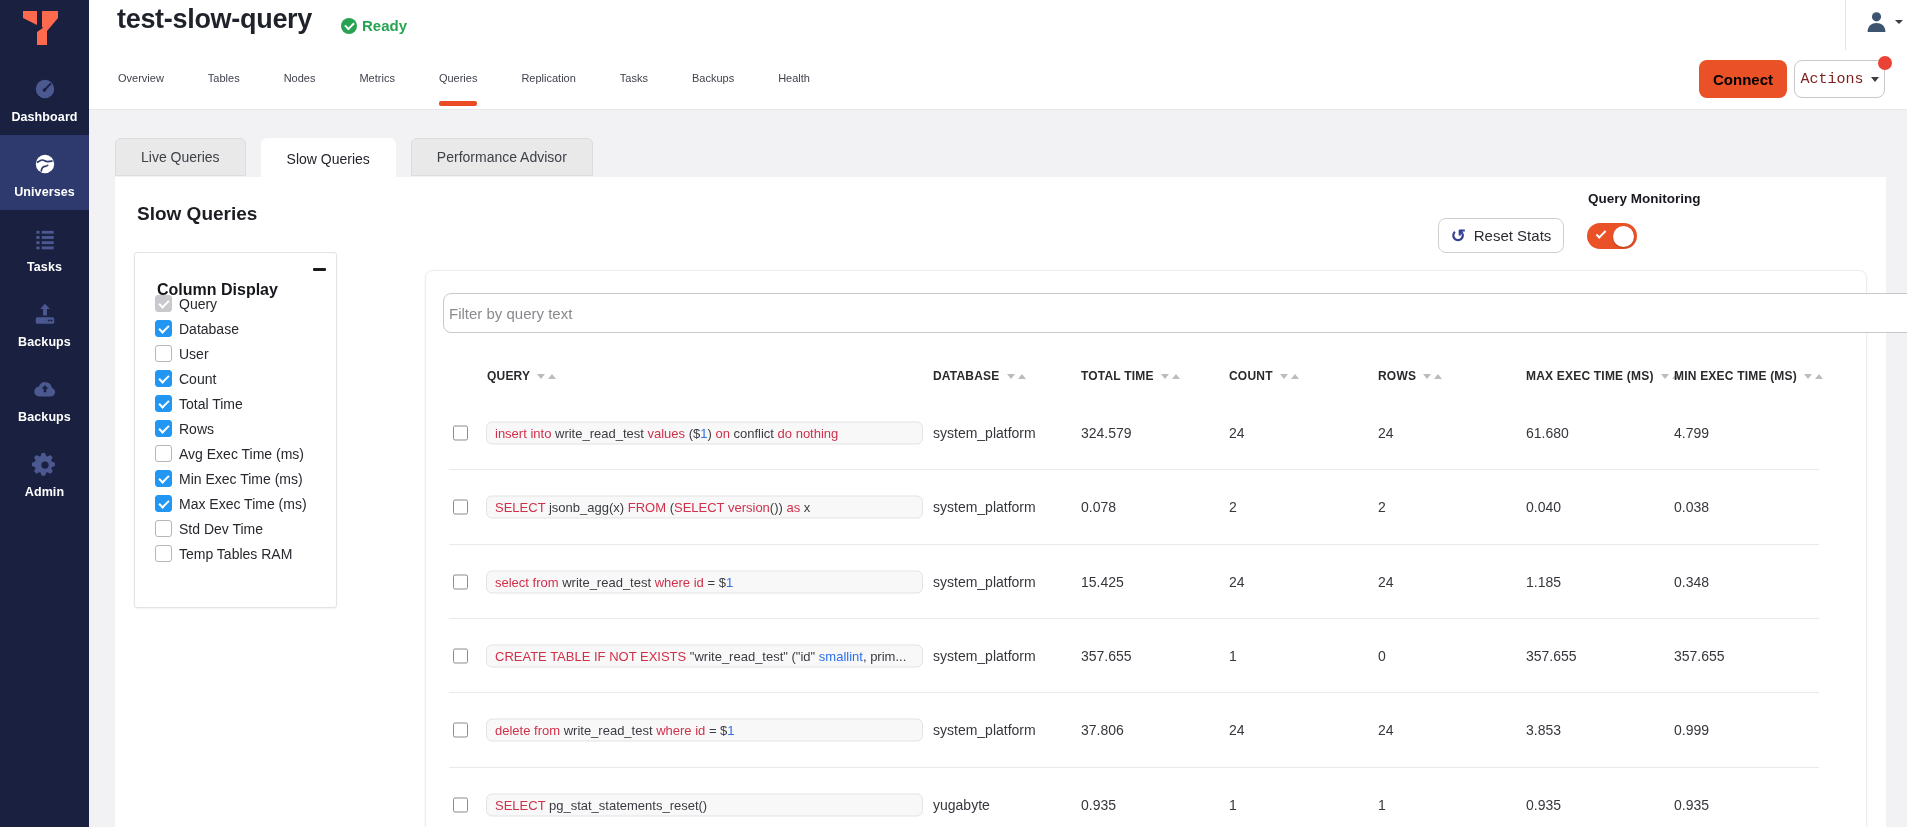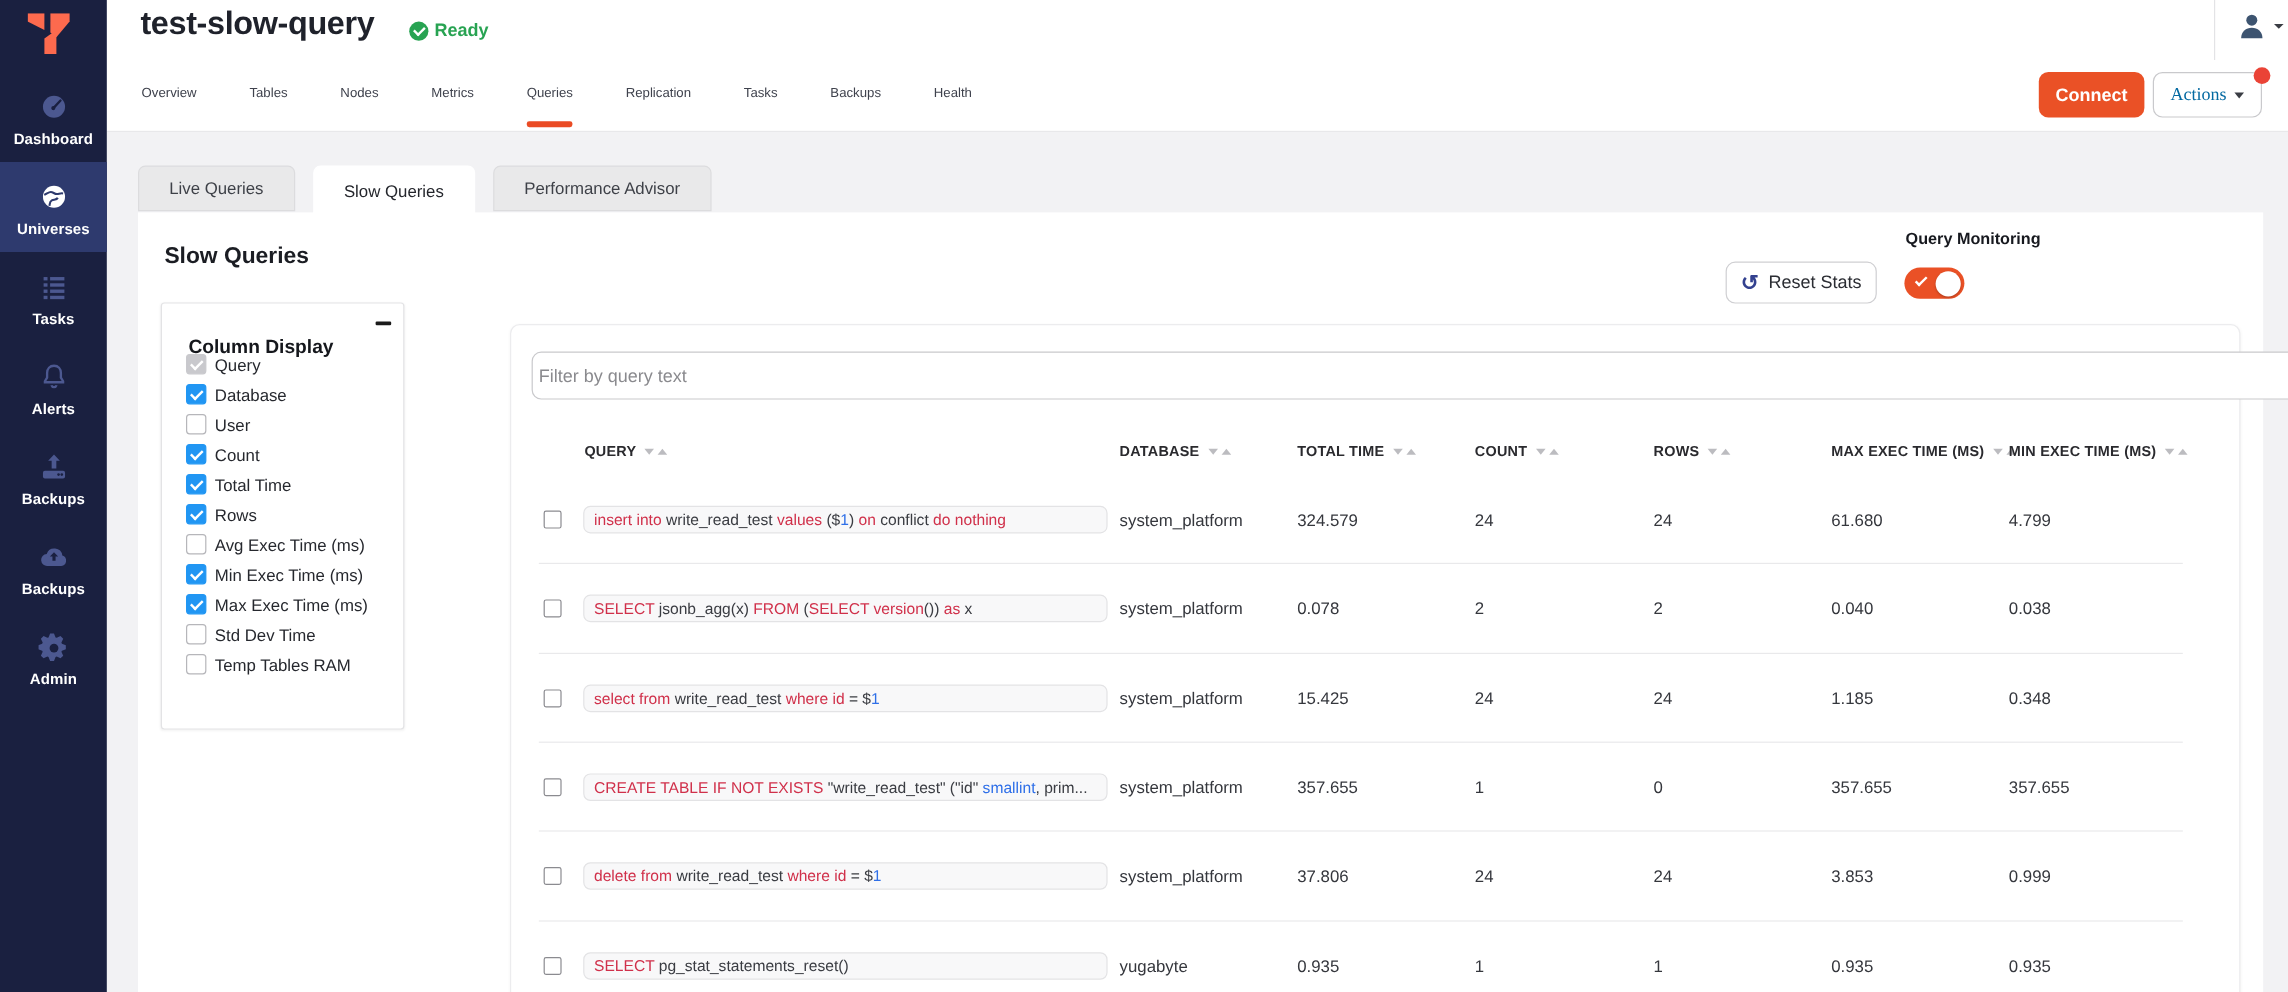--- a/index.html
+++ b/index.html
@@ -26,23 +26,23 @@
   .ready-ic::after { content:''; position:absolute; left:4px; top:4px; width:7px; height:4px; border-left:2px solid #fff; border-bottom:2px solid #fff; transform:rotate(-45deg); }
   .ready-tx { font-size:15px; font-weight:bold; color:#28a352; }
   .tabs { position:absolute; left:29px; top:72px; display:flex; gap:44px; }
   .tab { position:relative; font-size:11px; color:#3f424d; padding-bottom:22px; cursor:pointer; white-space:nowrap; }
   .tab.active::after { content:''; position:absolute; left:0; right:0; bottom:0; height:5px; border-radius:2px; background:#ea4b24; }
   .hdr-div { position:absolute; left:1756px; top:0; width:1px; height:50px; background:#e3e3e6; }
   .avatar { position:absolute; left:1775px; top:9px; display:flex; align-items:center; gap:6px; cursor:pointer; }
   .avatar svg { width:25px; height:25px; }
   .caret { display:inline-block; width:0; height:0; border-left:4.5px solid transparent; border-right:4.5px solid transparent; border-top:5px solid #3a3d44; }
   .caret.sm { border-left-width:4px; border-right-width:4px; border-top-width:4.5px; }
-  .btn-connect { position:absolute; left:1610px; top:60px; width:88px; height:38px; background:#ea5126; color:#ffffff; font-weight:bold; font-size:15px; border:none; border-radius:8px; font-family:inherit; cursor:pointer; }
+  .btn-connect { position:absolute; left:1610px; top:60px; width:88px; height:38px; background:#ea5126; color:#000000; font-weight:bold; font-size:15px; border:none; border-radius:8px; font-family:inherit; cursor:pointer; }
   .actions-wrap { position:absolute; left:1705px; top:60px; width:91px; height:38px; }
-  .btn-actions { width:100%; height:100%; background:#fff; border:1px solid #c9c9cc; border-radius:8px; font-size:15px; color:#0369a1; font-family:Liberation Serif, serif; cursor:pointer; display:flex; align-items:center; justify-content:center; gap:7px;text-align:right; }
+  .btn-actions { width:100%; height:100%; background:#fff; border:1px solid #c9c9cc; border-radius:8px; font-size:15px; color:#7f1d1d; font-family:Liberation Mono, monospace; cursor:pointer; display:flex; align-items:center; justify-content:center; gap:7px;text-align:right; }
   .notif-dot { position:absolute; right:-7px; top:-4px; width:14px; height:14px; border-radius:50%; background:#ea4336; }
 
   
   .content { position:absolute; top:110px; left:0; right:0; bottom:0; background:#f2f2f4; }
   .subtabs { position:absolute; left:26px; top:28px; display:flex; align-items:flex-start; gap:15px; z-index:2; }
   .subtab { height:38px; padding:0 25px; background:#e9e9ea; border:1px solid #dcdcde; border-radius:6px 6px 0 0; font-size:14px; color:#3e4148; display:flex; align-items:center; cursor:pointer; }
   .subtab.active { background:#fff; border-color:#fff; height:42px; color:#24262c; }
   .card { position:absolute; left:26px; top:67px; width:1771px; height:660px; background:#fff; z-index:1; }
   .h2 { position:absolute; left:22px; top:26px; font-size:19px; font-weight:bold; color:#1b1d23; }
 
@@ -116,26 +116,20 @@
               <rect x="4" y="4.5" width="3" height="2.6"></rect>
               <rect x="9" y="4.5" width="11" height="2.6"></rect>
               <rect x="4" y="9.3" width="3" height="2.6"></rect>
               <rect x="9" y="9.3" width="11" height="2.6"></rect>
               <rect x="4" y="14.1" width="3" height="2.6"></rect>
               <rect x="9" y="14.1" width="11" height="2.6"></rect>
               <rect x="4" y="18.9" width="3" height="2.6"></rect>
               <rect x="9" y="18.9" width="11" height="2.6"></rect>
             </svg>
           </span><span class="nav-lb">Tasks</span></div>
-        <div class="s-item"><span class="nav-ic">
-            <svg viewBox="0 0 24 24" fill="none" stroke="currentColor" stroke-width="1.8">
-              <path d="M12 3.5c-3.2 0-5.3 2.3-5.3 5.6v3.6L5 15.4v.8h14v-.8l-1.7-2.7V9.1c0-3.3-2.1-5.6-5.3-5.6z"></path>
-              <path d="M10 18.5a2.1 2.1 0 0 0 4 0"></path>
-            </svg>
-          </span><span class="nav-lb">Alerts</span></div>
         <div class="s-item"><span class="nav-ic">
             <svg viewBox="0 0 24 24" fill="currentColor">
               <path d="M12 2.5l4.5 4.8h-2.7v6h-3.6v-6H7.5z"></path>
               <rect x="3.5" y="15" width="17" height="6" rx="1.5"></rect>
               <circle cx="15.5" cy="18" r="1" fill="#1a2040"></circle>
               <circle cx="18" cy="18" r="1" fill="#1a2040"></circle>
             </svg>
           </span><span class="nav-lb">Backups</span></div>
         <div class="s-item"><span class="nav-ic">
             <svg viewBox="0 0 24 24" fill="currentColor">

